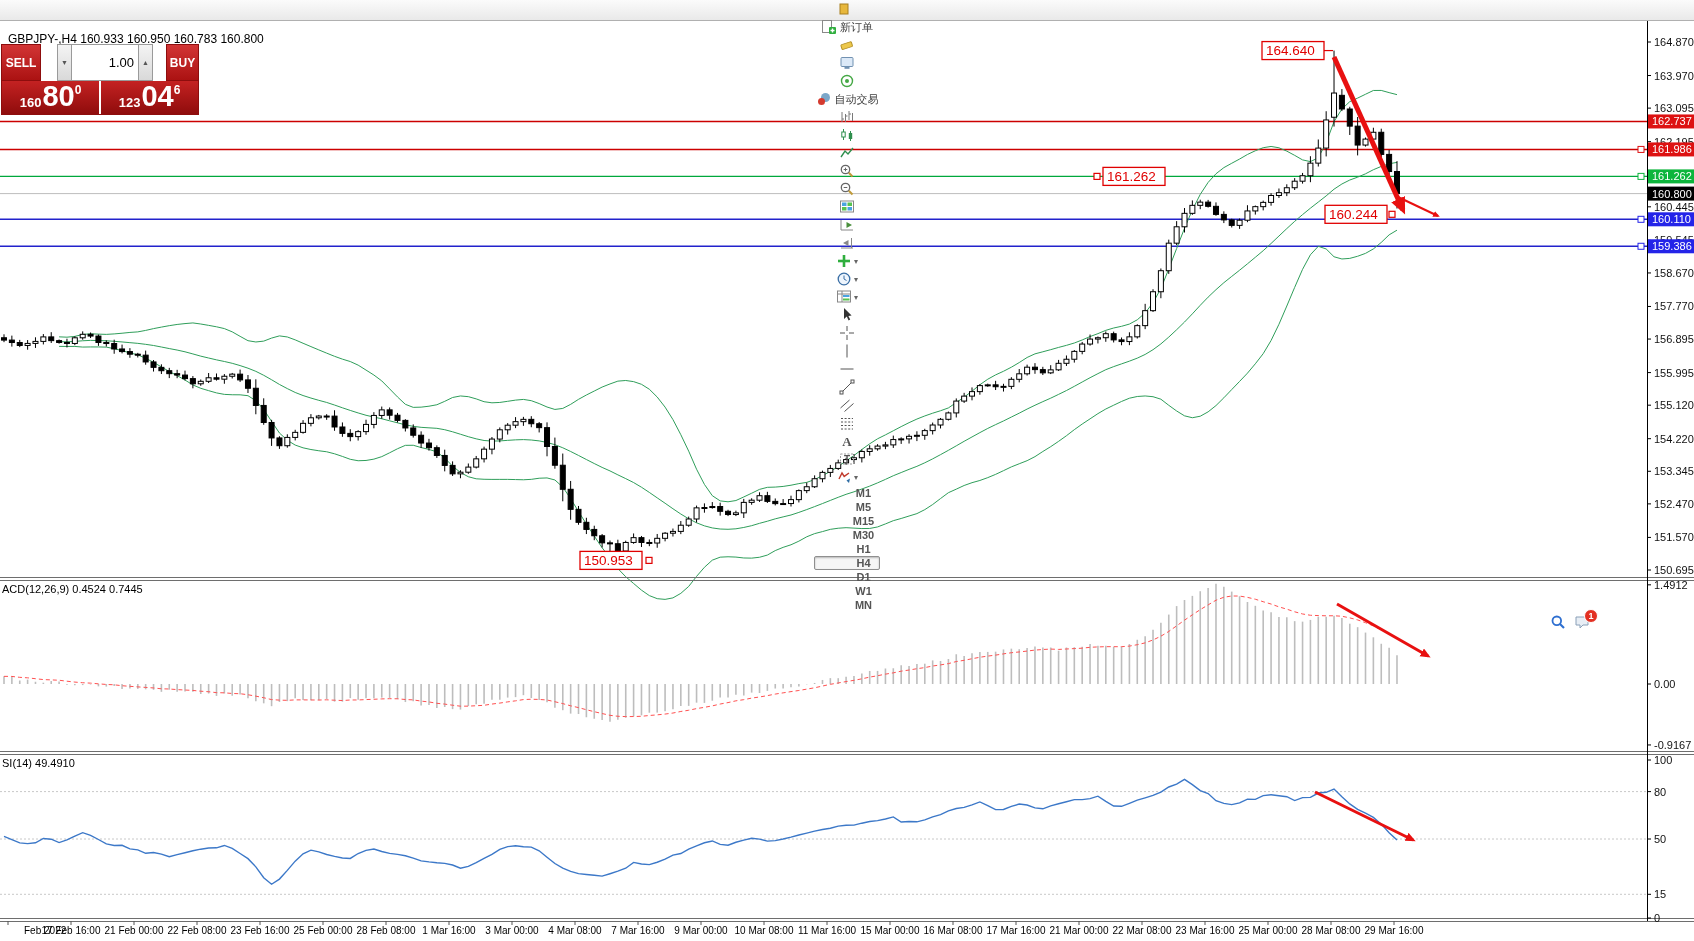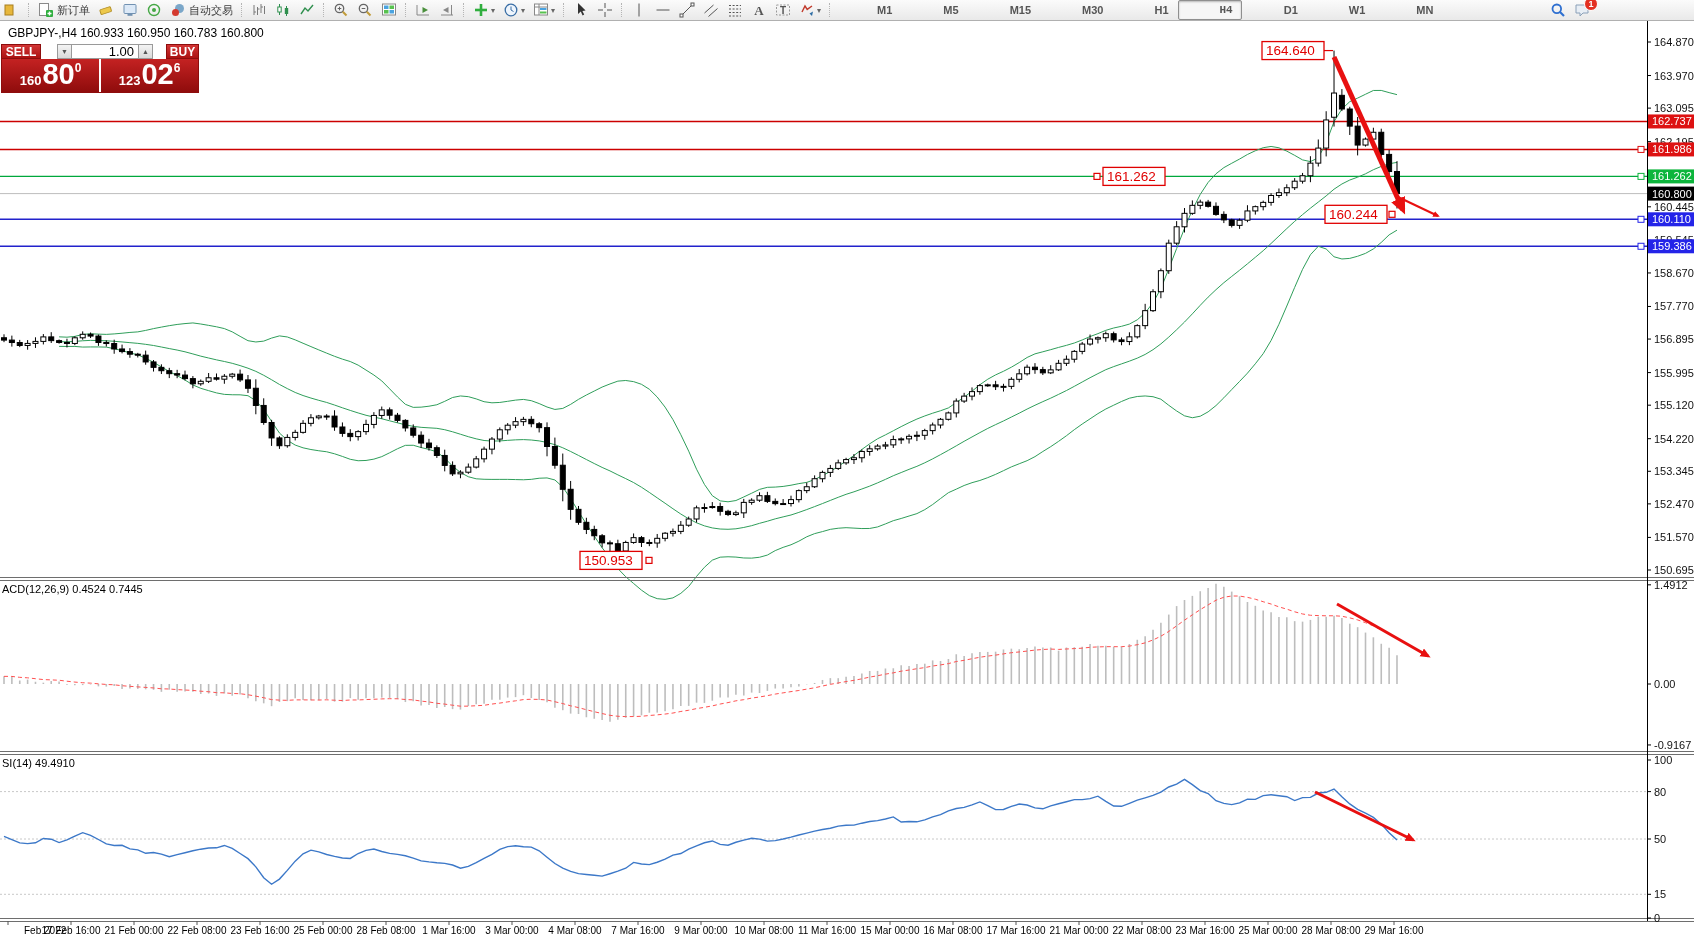--- a/index.html
+++ b/index.html
@@ -1,37 +1,37 @@
 <!DOCTYPE html>
 <html><head>
 <meta charset="utf-8">
 <style>
   html,body{margin:0;padding:0;background:#fff;font-family:"Liberation Sans",sans-serif;}
   #app{position:relative;width:1694px;height:941px;overflow:hidden;background:#fff;}
   #chart-svg{position:absolute;left:0;top:0;}
   
   #toolbar{position:absolute;left:0;top:0;width:1694px;height:20px;background:linear-gradient(#fbfbfb,#e9e9e9);
-    border-bottom:1px solid #b0b0b0;display:flex;align-items:center;z-index:30;}
+    border-bottom:1px solid #b0b0b0;display:flex;align-items:center;z-index:30;flex-direction:column;}
   .tbsep{width:1px;height:14px;border-left:1px dotted #b5b5b5;margin:0 4px;}
   .tbtn{height:18px;display:flex;align-items:center;padding:0 3px;border:1px solid transparent;border-radius:2px;
     font-size:11px;color:#3c3c3c;white-space:nowrap;cursor:default;}
-  .tbtn.active{border-color:#8f8f8f;background:#f6f6f6;box-shadow:inset 0 1px 2px rgba(0,0,0,.25);font-family:Liberation Mono, monospace;}
+  .tbtn.active{border-color:#8f8f8f;background:#f6f6f6;box-shadow:inset 0 1px 2px rgba(0,0,0,.25);}
   .tbtn .lbl{margin-left:3px;}
   .tbtn svg{display:block;}
   .caret{font-size:8px;color:#666;margin-left:2px;}
   .tf{font-weight:bold;color:#555;padding:0 5px;margin-left:33px;}
   #tb-right{margin-left:auto;margin-right:100px;display:flex;align-items:center;}
   .badge{position:absolute;right:-5px;top:-4px;background:#e33022;color:#fff;font-size:9px;font-weight:bold;
     border-radius:7px;min-width:12px;height:12px;line-height:12px;text-align:center;border:1px solid #fff;}
   .tb-rel{position:relative;}
   
-  #symbol-info{position:absolute;left:8px;top:26px;font-size:12px;color:#000;z-index:20;}
+  #symbol-info{position:absolute;left:8px;top:32px;font-size:12px;color:#000;z-index:20;}
   
   #quote-panel{position:absolute;left:1px;top:44px;width:198px;z-index:25;}
-  .qp-row1{display:flex;height:15px;}
+  .qp-row1{display:flex;height:37px;}
   .qp-sell,.qp-buy{background:linear-gradient(#d23535,#ab1212);color:#fff;font-size:12px;font-weight:bold;
     border:1px solid #8e0d0d;display:flex;align-items:center;justify-content:center;padding:0;}
   .qp-sell{width:40px;}
   .qp-buy{flex:1;margin-left:13px;}
   .qp-spin{display:flex;margin-left:16px;}
   .qp-stepbtn{width:15px;background:linear-gradient(#f4f4f4,#d9d9d9);border:1px solid #9a9a9a;color:#555;
     font-size:7px;padding:0;display:flex;align-items:center;justify-content:center;}
   .qp-vol{width:58px;border:1px solid #9a9a9a;border-left:none;border-right:none;font-size:13px;text-align:right;
     padding:0 4px;font-family:"Liberation Sans",sans-serif;}
   .qp-row2{display:flex;height:33px;background:linear-gradient(#c42222,#8f0c0c);border:1px solid #8e0d0d;border-top:none;}
@@ -1044,18 +1044,18 @@
     </div>
     <div class="qp-row2">
       <div class="qp-price">
         <span class="qp-small">160</span>
         <span class="qp-big">80</span>
         <span class="qp-sup">0</span>
       </div>
       <div class="qp-div"></div>
       <div class="qp-price">
         <span class="qp-small">123</span>
-        <span class="qp-big">02</span>
+        <span class="qp-big">04</span>
         <span class="qp-sup">6</span>
       </div>
     </div>
   </div>
 </div>
 
 </body></html>

